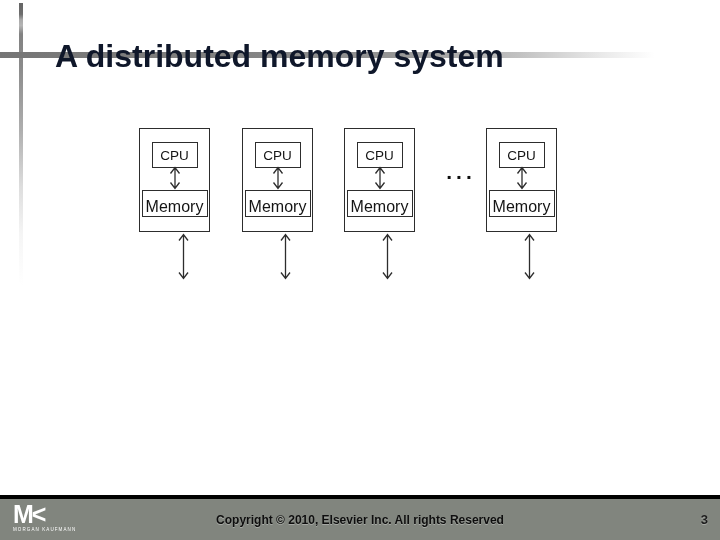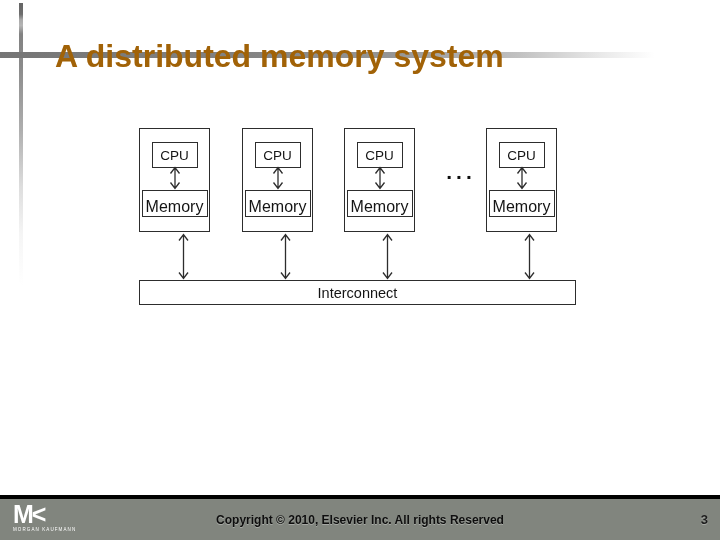--- a/index.html
+++ b/index.html
@@ -24,21 +24,21 @@
   
   .hrule{
     position:absolute;left:0;top:52px;width:668px;height:6px;
     background:linear-gradient(to right,
       #757575 0%, #828282 35%, #979797 60%,
       #c2c2c2 78%, #e9e9e9 90%, rgba(255,255,255,0) 98%);
     z-index:1;
   }
   .title{
     position:absolute;left:55px;top:17px;z-index:2;
-    font-size:32px;font-weight:bold;color:#a16207;
+    font-size:32px;font-weight:bold;color:#0f172a;
     letter-spacing:0px;white-space:nowrap;
   }
   
   .diagram{position:absolute;left:0;top:0;width:720px;height:540px;color:#141414;}
   .node{
     position:absolute;top:128px;width:71px;height:104px;
     border:1.5px solid #2d2d2d;background:#fff;box-sizing:border-box;
   }
   .node-1{left:139px;}
   .node-2{left:242px;}
@@ -181,23 +181,20 @@
       <svg width="13" height="47" viewBox="0 0 13 47">
           <path d="M6.5 2 L6.5 45 M2 7.5 L6.5 1.5 L11 7.5 M2 39.5 L6.5 45.5 L11 39.5" fill="none" stroke="#2d2d2d" stroke-width="1.3"></path>
         </svg>
     </div>
     <div class="ni-arrow ni-4">
       <svg width="13" height="47" viewBox="0 0 13 47">
           <path d="M6.5 2 L6.5 45 M2 7.5 L6.5 1.5 L11 7.5 M2 39.5 L6.5 45.5 L11 39.5" fill="none" stroke="#2d2d2d" stroke-width="1.3"></path>
         </svg>
     </div>
 
-    <div class="interconnect">
-      <span>Interconnect</span>
-    </div>
   </div>
 
   <div class="footer">
     <div class="mk-logo">
       <div class="mk-mark">M&lt;</div>
       <div class="mk-sub">MORGAN KAUFMANN</div>
     </div>
     <div class="copyright">Copyright © 2010, Elsevier Inc. All rights Reserved</div>
     <div class="page-number">3</div>
   </div>

